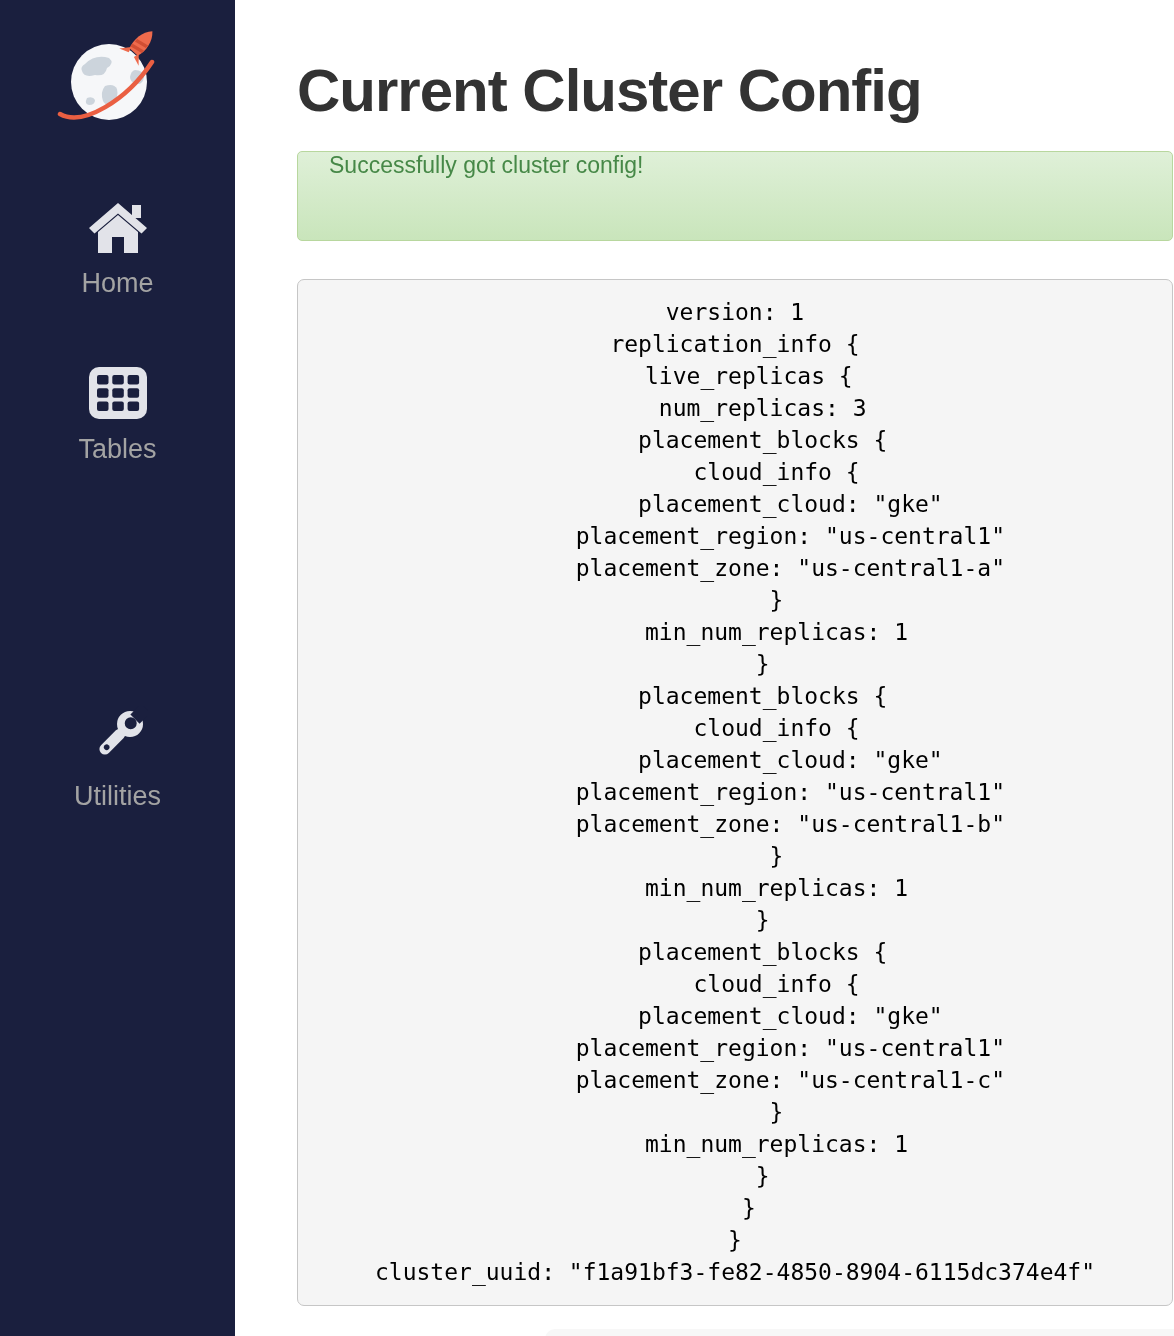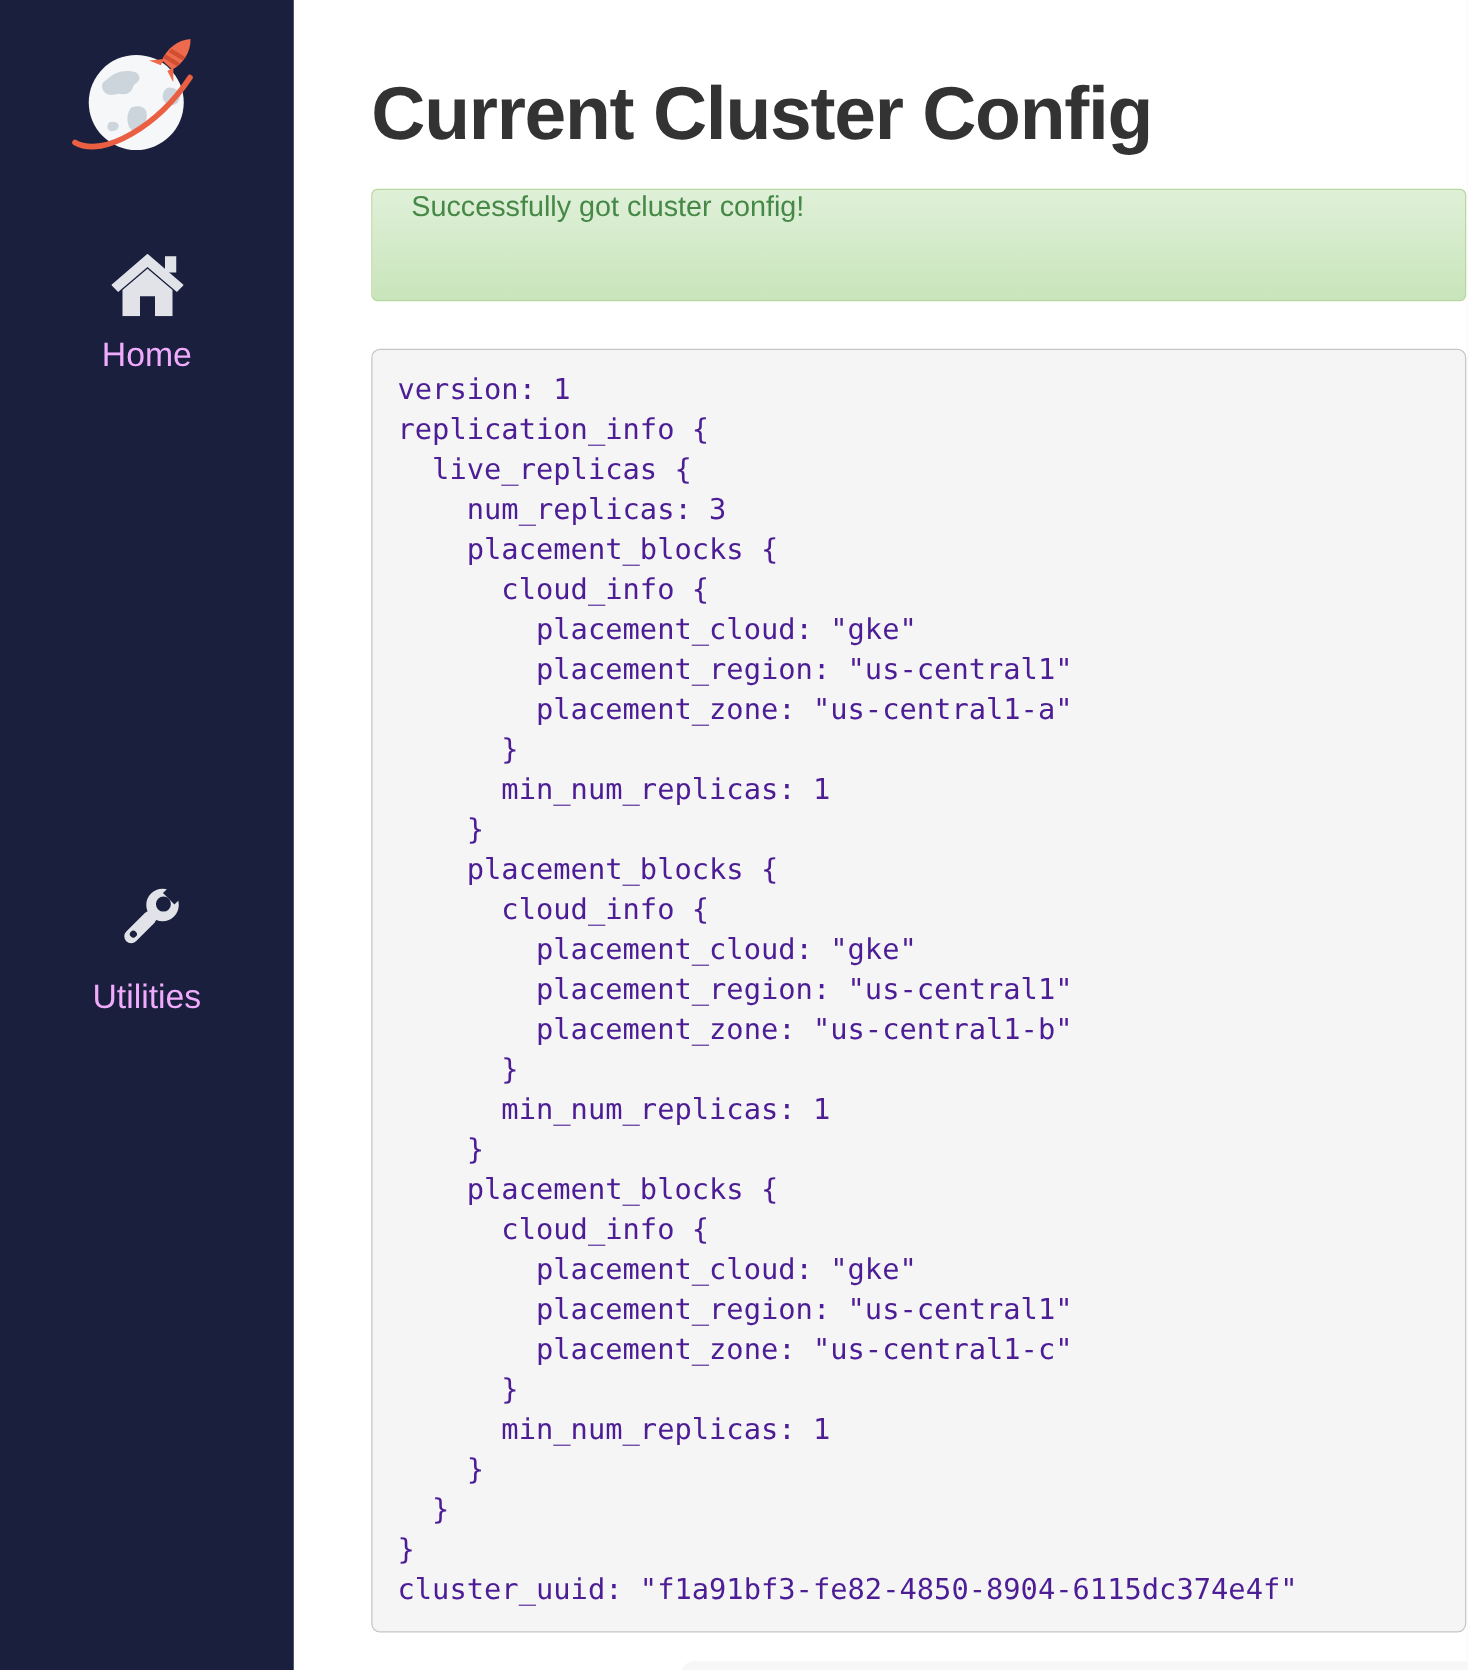--- a/index.html
+++ b/index.html
@@ -26,21 +26,21 @@
     position: absolute; left: 0; width: 235px;
     text-align: center;
     color: #e2e3e9;
     cursor: pointer;
   }
   .nav-item .icon { display: inline-block; }
   .nav-label {
     margin-top: 11px;
     font-size: 27px;
     line-height: 30px;
-    color: #f0abfc;
+    color: #a3a3a3;
   }
   #nav-home    { top: 203px; }
   #nav-tables  { top: 367px; }
   #nav-tservers{ top: 537px; }
   #nav-utils   { top: 706px; }
 
   
   .main { position: absolute; left: 235px; top: 3px; width: 1122px; height: 1336px; }
   .page-title {
     position: absolute; left: 62px; top: 55px;
@@ -66,23 +66,24 @@
     position: absolute; left: 62px; top: 276px;
     width: 876px; height: 1027px;
     margin: 0;
     background: #f5f5f5;
     border: 1px solid #c6c6c6;
     border-radius: 7px;
     padding: 16px 20px;
     font-family: "DejaVu Sans Mono", monospace;
     font-size: 23px;
     line-height: 32px;
-    color: #4c1d95;
+    color: #000000;
     white-space: pre;
     overflow: hidden;
+    text-align: center;
   }
   .footer-partial {
     position: absolute; left: 310px; top: 1326px;
     width: 629px; height: 10px;
     background: #f7f7f7;
     border-top-left-radius: 12px;
   }
 </style>
 </head>
 <body>
@@ -115,20 +116,37 @@
     <span class="icon">
       <svg width="58" height="50" viewBox="0 0 58 50">
         <rect x="43" y="2" width="9" height="13" fill="#e2e3e9"></rect>
         <path d="M29 0 L58 25 L52.5 30.5 L29 10.5 L5.5 30.5 L0 25 Z" fill="#e2e3e9"></path>
         <path d="M9 29 L29 12 L49 29 L49 50 L35 50 L35 34 L23 34 L23 50 L9 50 Z" fill="#e2e3e9"></path>
       </svg>
     </span>
     <div class="nav-label">Home</div>
   </div>
 
+  <div class="nav-item" id="nav-tables">
+    <span class="icon">
+      <svg width="58" height="52" viewBox="0 0 58 52">
+        <rect x="0" y="0" width="58" height="52" rx="10" fill="#e2e3e9"></rect>
+        <rect x="8" y="8" width="11.5" height="9.5" rx="2" fill="#1a1f3e"></rect>
+        <rect x="23.3" y="8" width="11.5" height="9.5" rx="2" fill="#1a1f3e"></rect>
+        <rect x="38.6" y="8" width="11.5" height="9.5" rx="2" fill="#1a1f3e"></rect>
+        <rect x="8" y="21.3" width="11.5" height="9.5" rx="2" fill="#1a1f3e"></rect>
+        <rect x="23.3" y="21.3" width="11.5" height="9.5" rx="2" fill="#1a1f3e"></rect>
+        <rect x="38.6" y="21.3" width="11.5" height="9.5" rx="2" fill="#1a1f3e"></rect>
+        <rect x="8" y="34.6" width="11.5" height="9.5" rx="2" fill="#1a1f3e"></rect>
+        <rect x="23.3" y="34.6" width="11.5" height="9.5" rx="2" fill="#1a1f3e"></rect>
+        <rect x="38.6" y="34.6" width="11.5" height="9.5" rx="2" fill="#1a1f3e"></rect>
+      </svg>
+    </span>
+    <div class="nav-label">Tables</div>
+  </div>
 
 
   <div class="nav-item" id="nav-utils">
     <span class="icon">
       <svg width="60" height="60" viewBox="0 0 60 60">
         <g transform="rotate(45 30 30)">
           <circle cx="30" cy="13" r="13" fill="#e2e3e9"></circle>
           <circle cx="30" cy="12" r="6" fill="#1a1f3e"></circle>
           <rect x="23.5" y="-9" width="13" height="15" fill="#1a1f3e"></rect>
           <rect x="24.5" y="22" width="11" height="32" rx="5.5" fill="#e2e3e9"></rect>

